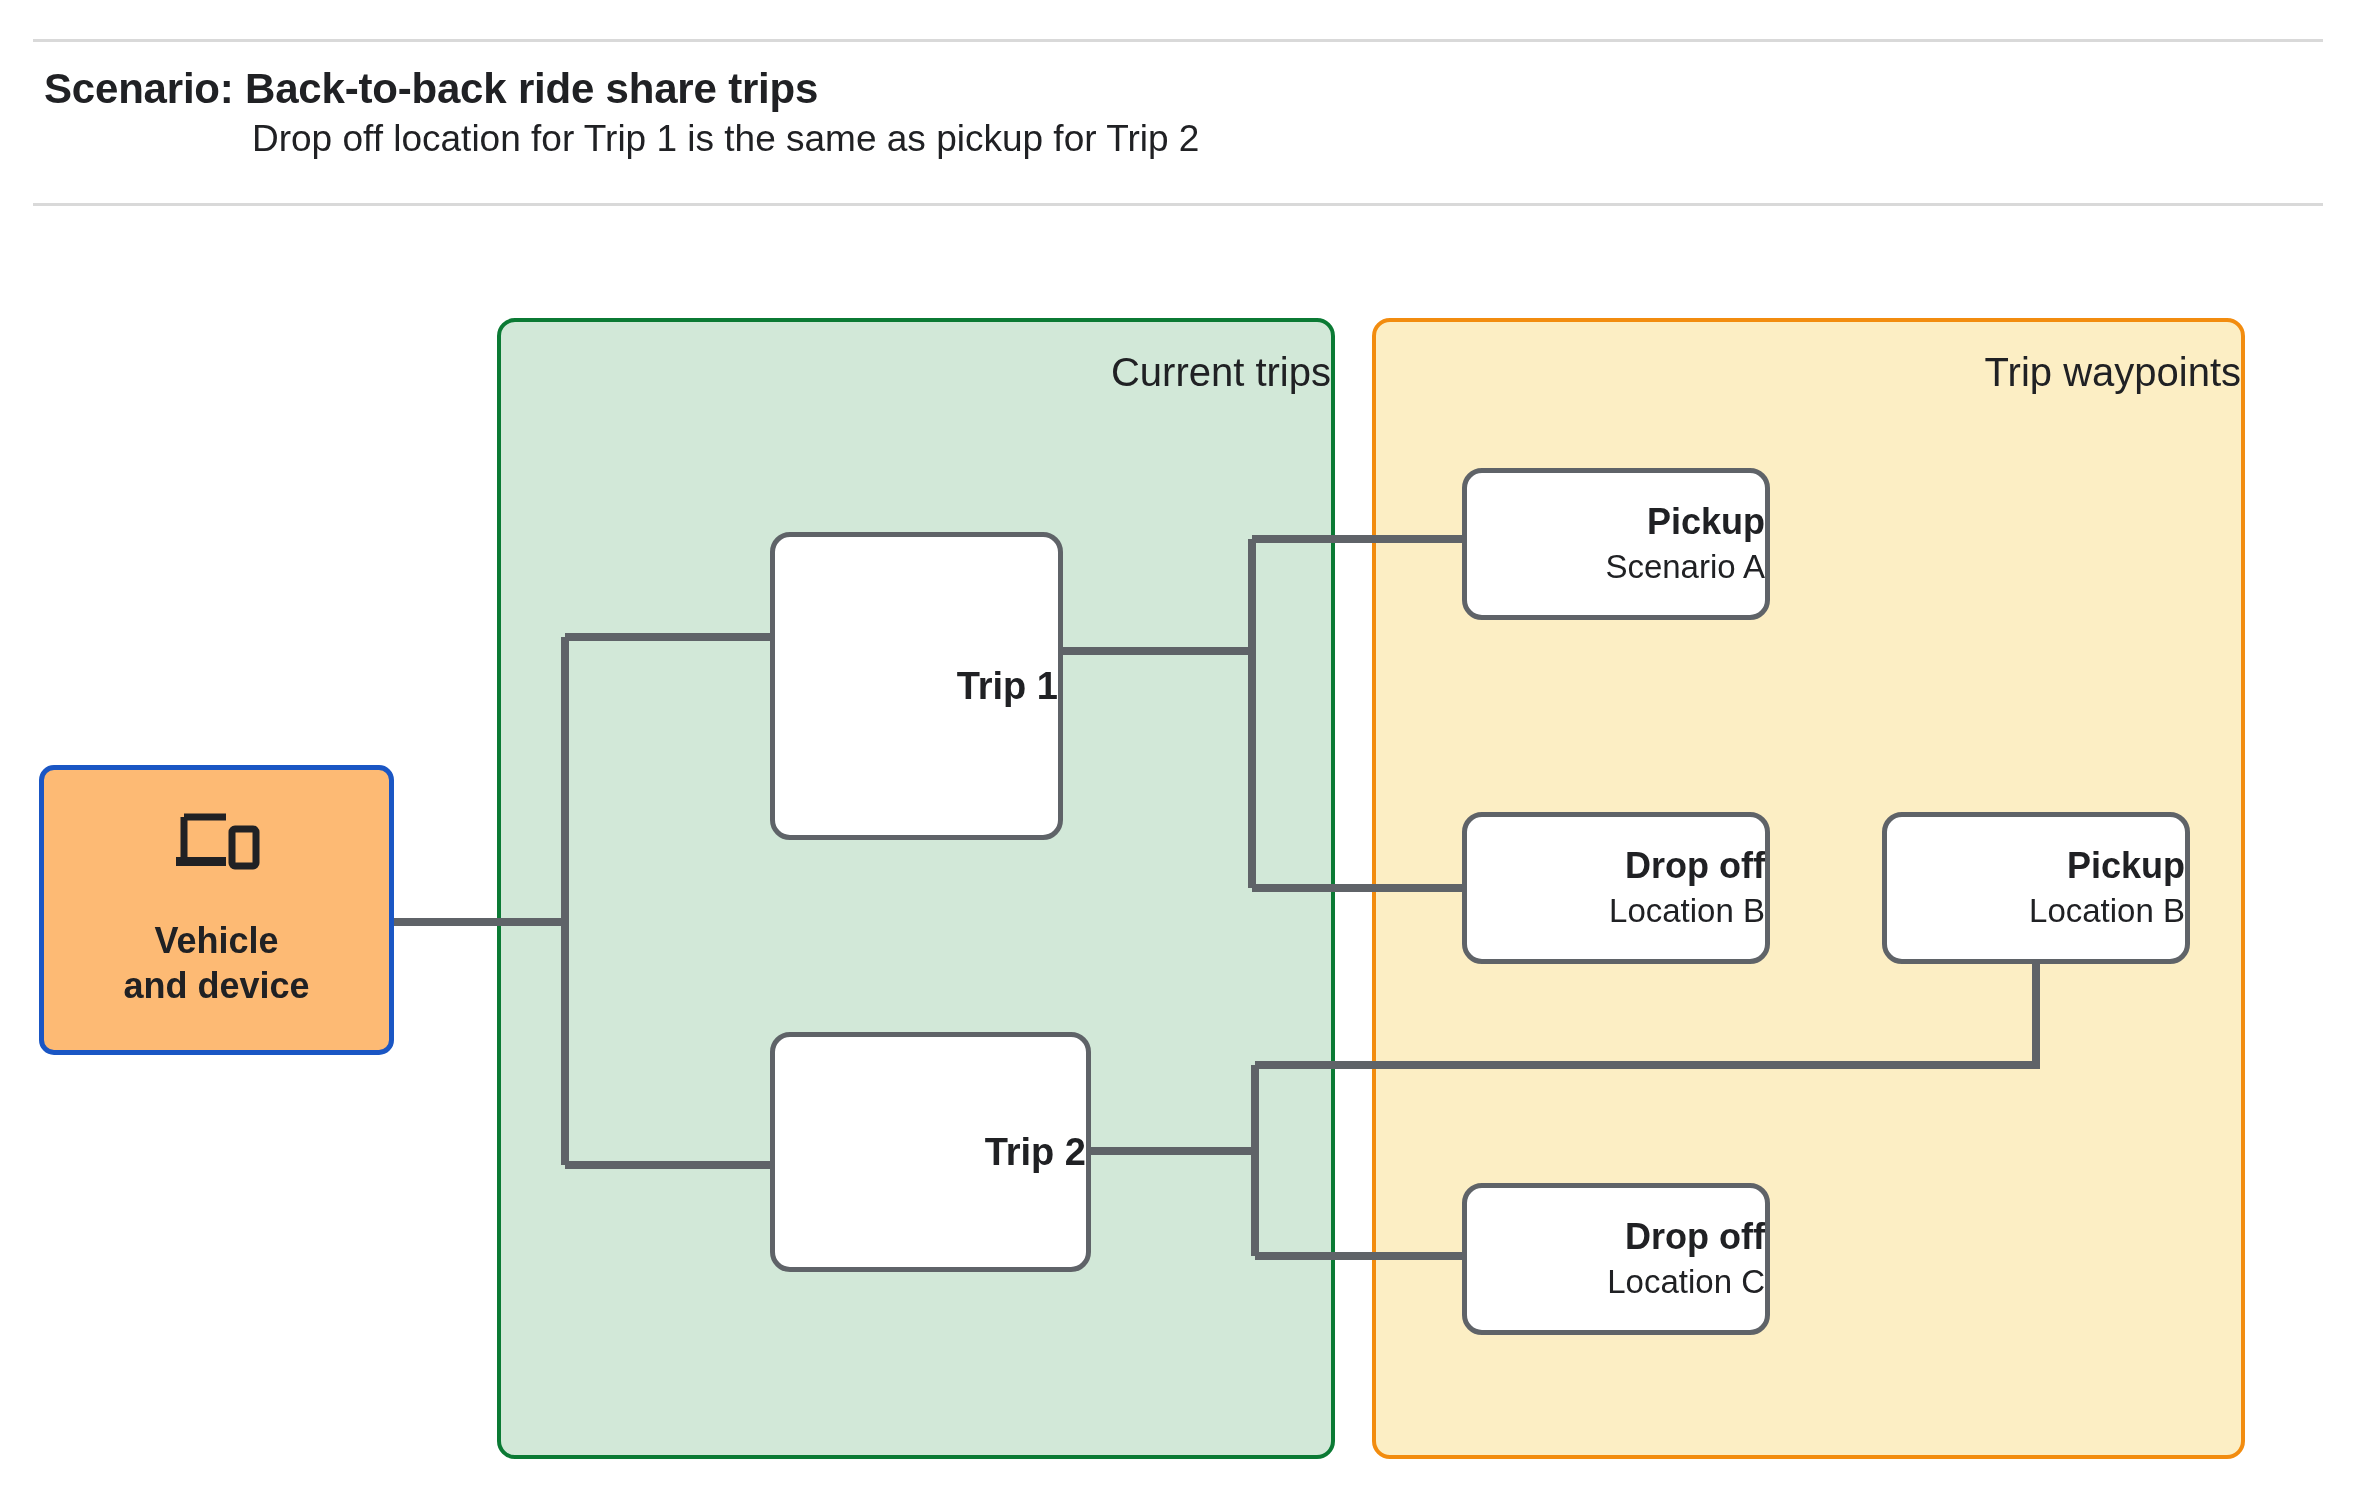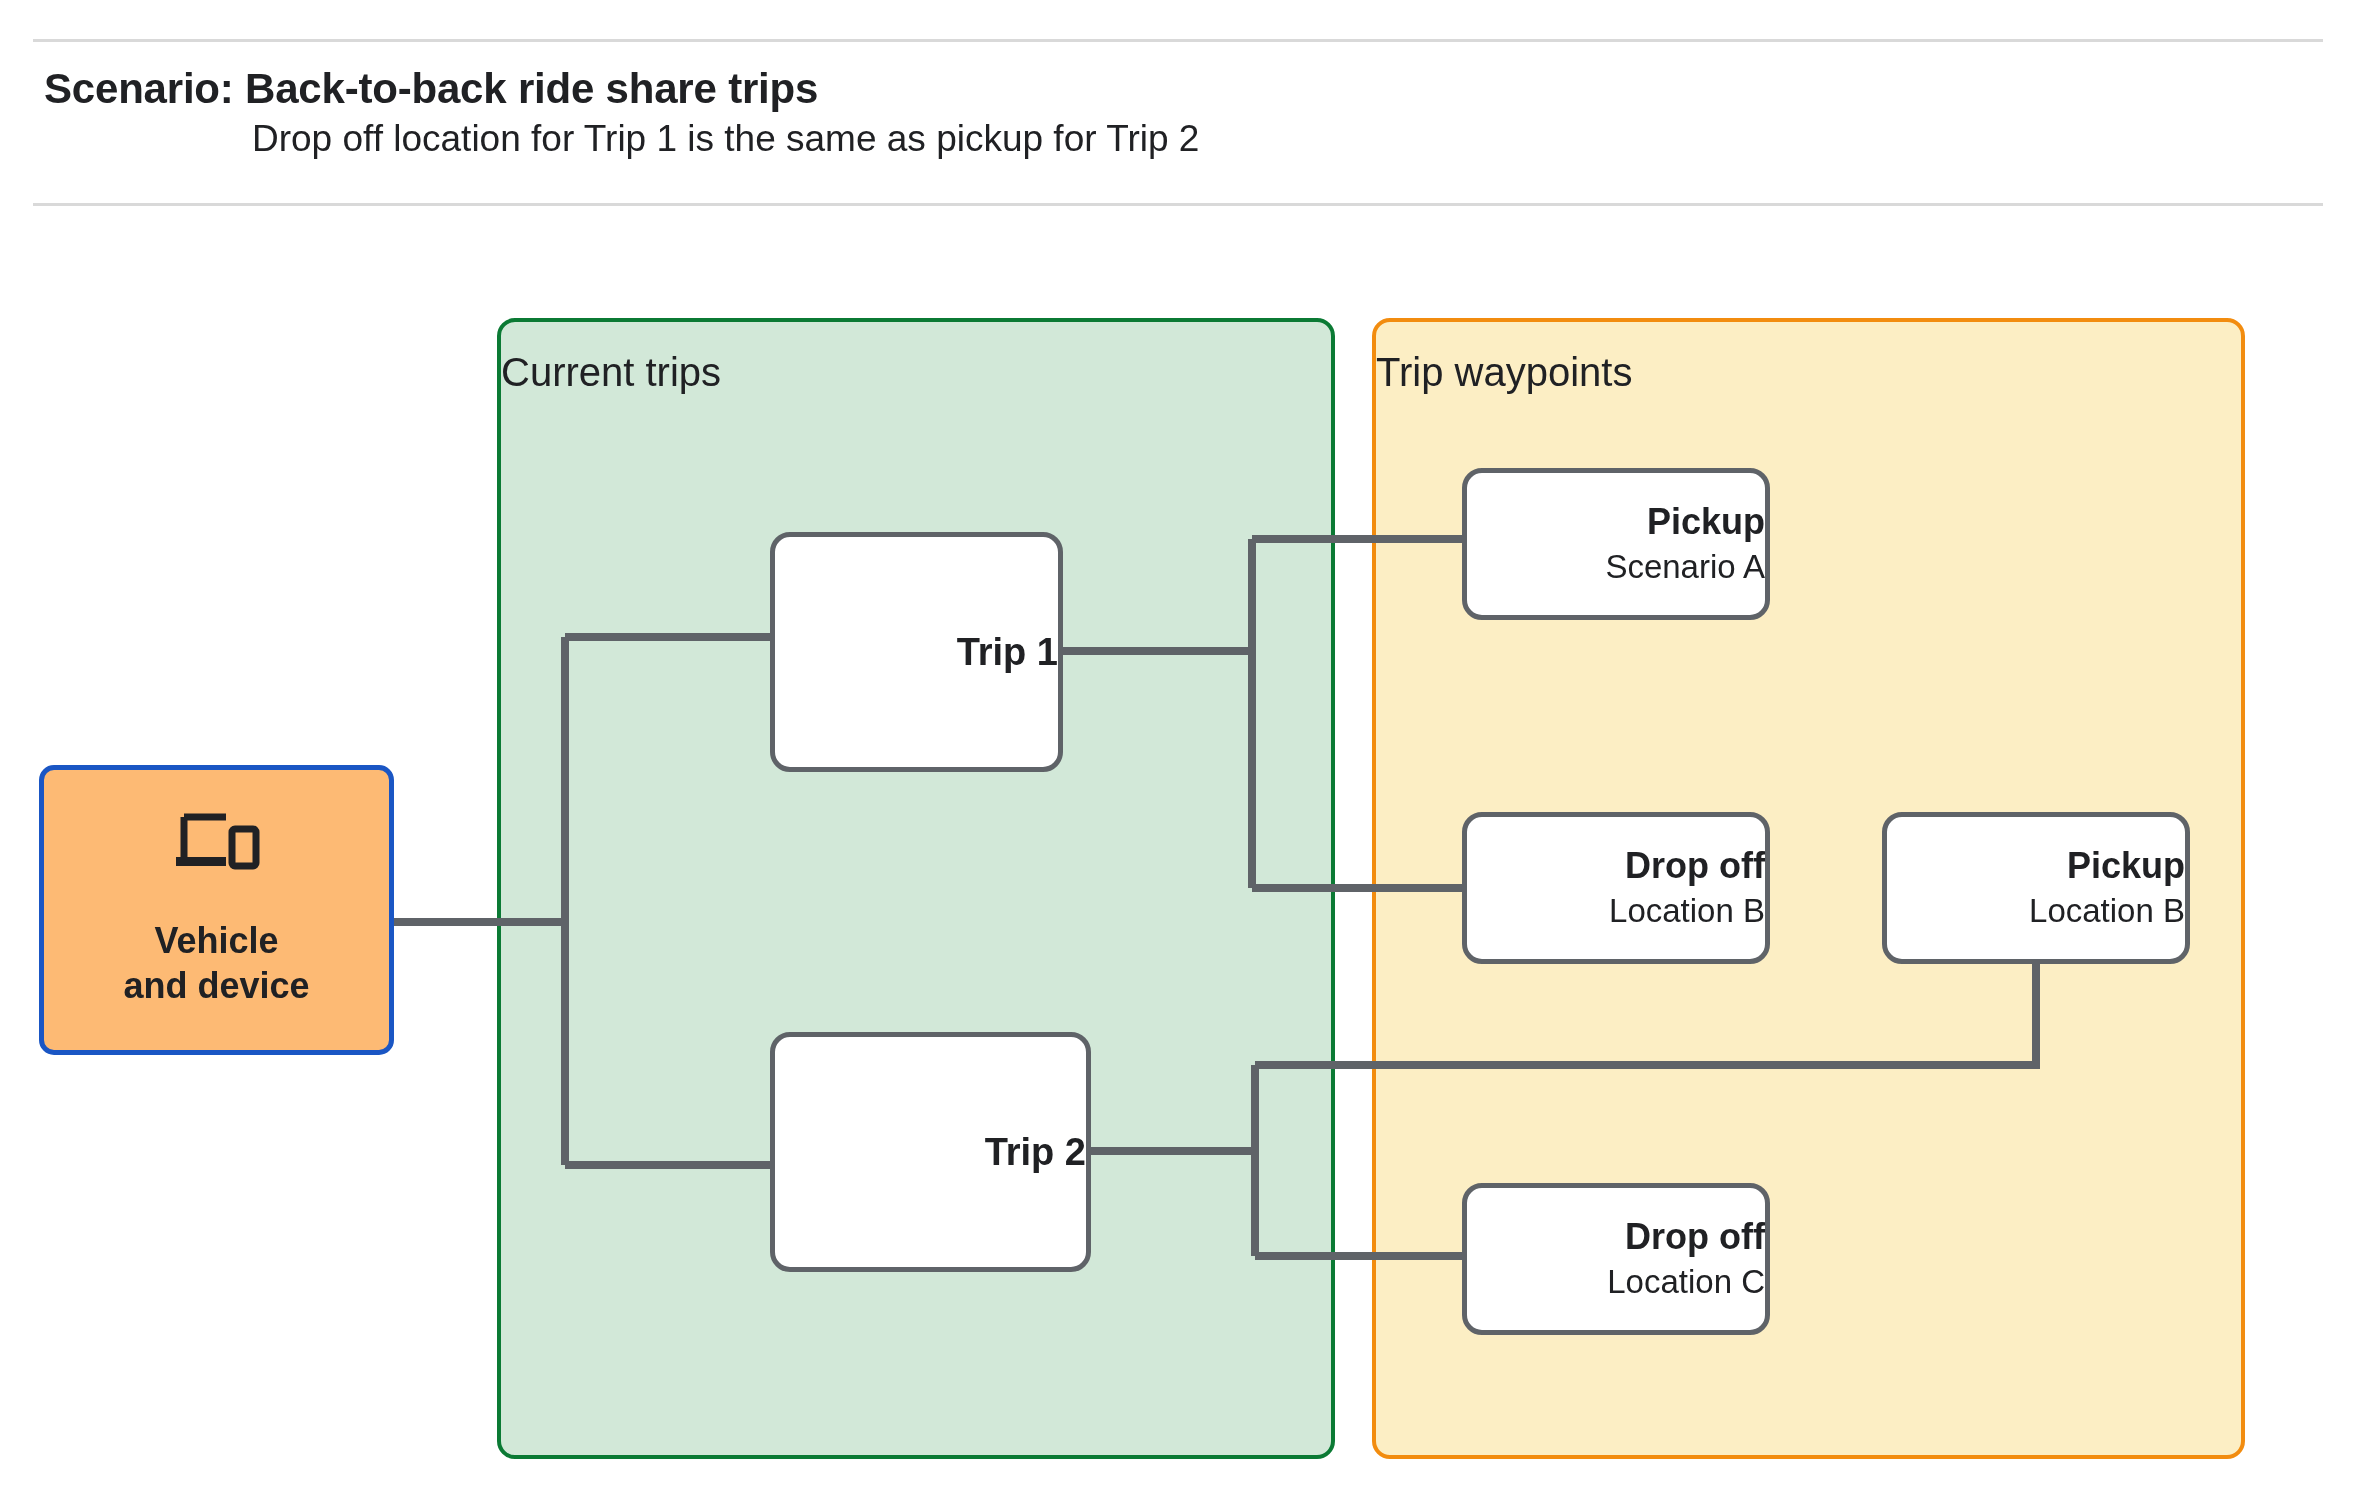--- a/index.html
+++ b/index.html
@@ -91,21 +91,21 @@
     height: 1141px;
     background: #fceec4;
     border: 4px solid #f28c0f;
     padding-left: 44px;
   }
   .group-title {
     position: absolute;
     left: 0;
     right: 0;
     top: 28px;
-    text-align: left;
+    text-align: right;
     font-size: 40px;
     font-weight: normal;
     color: #202124;
     line-height: 1.1;
   }
 
   
   .node {
     position: absolute;
     box-sizing: border-box;
@@ -125,21 +125,21 @@
     line-height: 1.18;
   }
   .node-sub {
     font-size: 33px;
     font-weight: normal;
     color: #202124;
     line-height: 1.22;
     margin-top: 4px;
   }
 
-  #node-trip-1 { left: 770px;  top: 532px;  width: 293px; height: 240px; }
+  #node-trip-1 { left: 770px;  top: 532px;  width: 293px; height: 308px; }
   #node-trip-2 { left: 770px;  top: 1032px; width: 321px; height: 240px; }
   #node-trip-1 .node-title,
   #node-trip-2 .node-title { font-size: 38px; font-weight: bold; }
 
   #node-pickup-a  { left: 1462px; top: 468px;  width: 308px; height: 152px; }
   #node-dropoff-b { left: 1462px; top: 812px;  width: 308px; height: 152px; }
   #node-pickup-b  { left: 1882px; top: 812px;  width: 308px; height: 152px; }
   #node-dropoff-c { left: 1462px; top: 1183px; width: 308px; height: 152px; }
 
   

